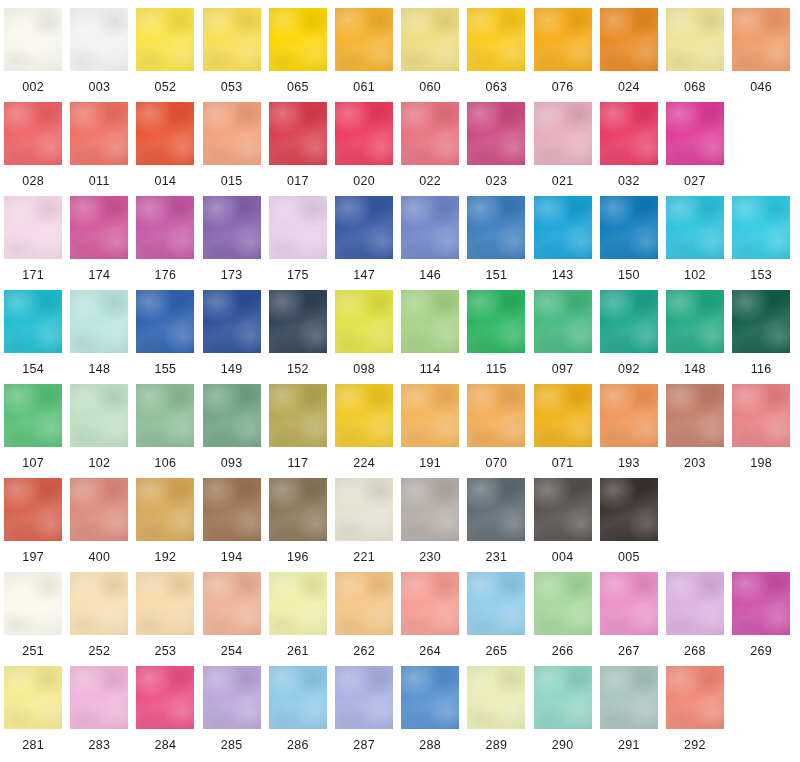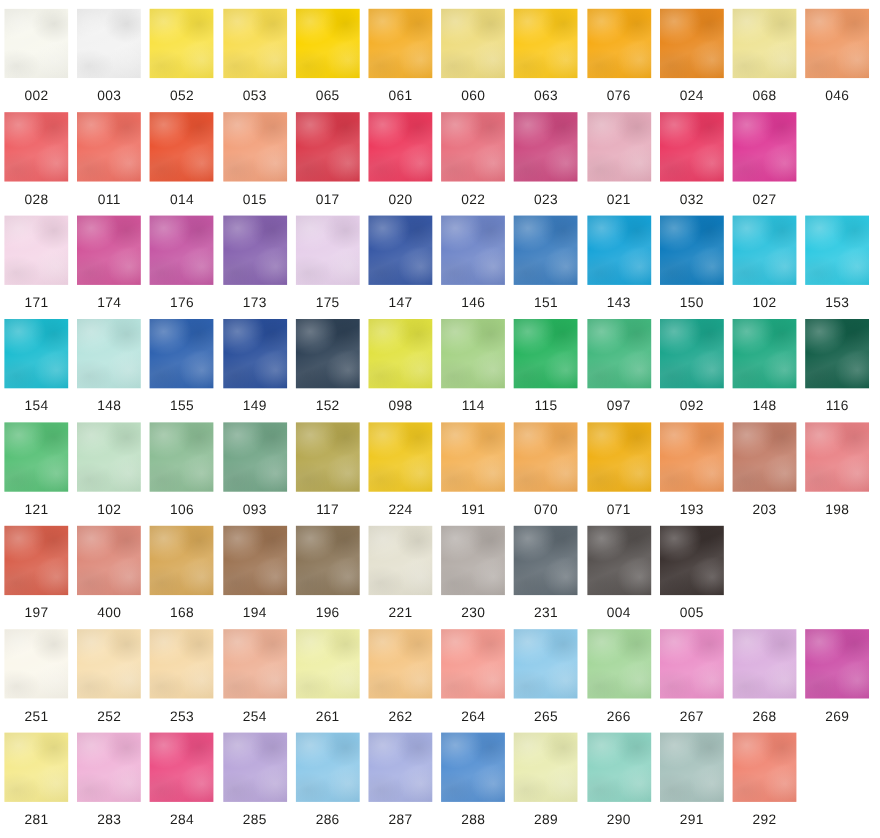--- a/index.html
+++ b/index.html
@@ -468,21 +468,21 @@
           <div class="swatch-label">116</div>
         </div>
       </div>
       <div class="swatch-row">
         <div class="swatch-cell">
           <div class="swatch-chip" style="background-color: rgb(87, 192, 118);">
             <div class="wash-a"></div>
             <div class="wash-b"></div>
             <div class="wash-c"></div>
           </div>
-          <div class="swatch-label">121</div>
+          <div class="swatch-label">107</div>
         </div>
         <div class="swatch-cell">
           <div class="swatch-chip" style="background-color: rgb(191, 224, 196);">
             <div class="wash-a"></div>
             <div class="wash-b"></div>
             <div class="wash-c"></div>
           </div>
           <div class="swatch-label">102</div>
         </div>
         <div class="swatch-cell">
@@ -582,21 +582,21 @@
             <div class="wash-c"></div>
           </div>
           <div class="swatch-label">400</div>
         </div>
         <div class="swatch-cell">
           <div class="swatch-chip" style="background-color: rgb(215, 168, 87);">
             <div class="wash-a"></div>
             <div class="wash-b"></div>
             <div class="wash-c"></div>
           </div>
-          <div class="swatch-label">168</div>
+          <div class="swatch-label">192</div>
         </div>
         <div class="swatch-cell">
           <div class="swatch-chip" style="background-color: rgb(156, 115, 82);">
             <div class="wash-a"></div>
             <div class="wash-b"></div>
             <div class="wash-c"></div>
           </div>
           <div class="swatch-label">194</div>
         </div>
         <div class="swatch-cell">

